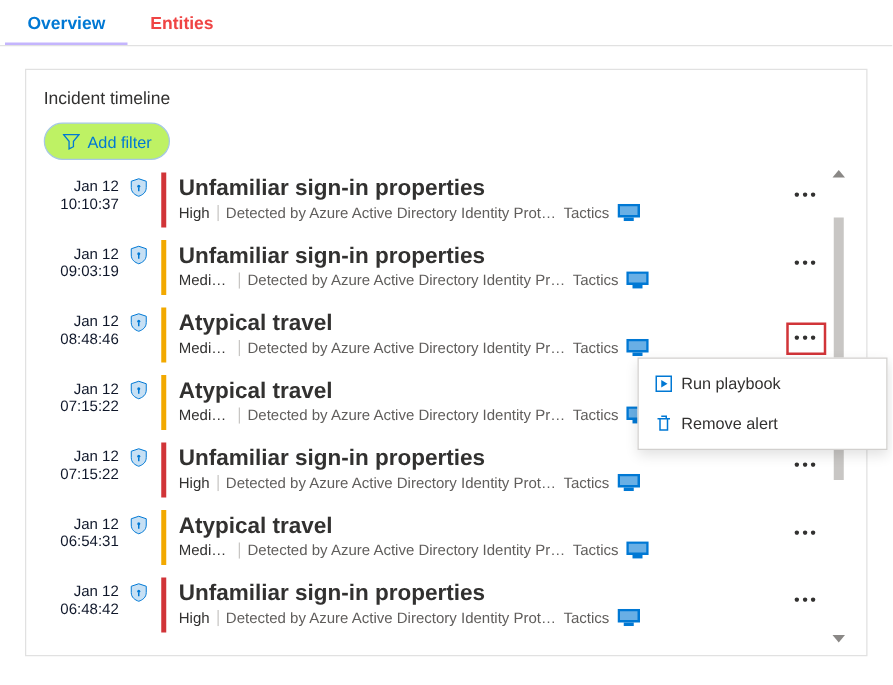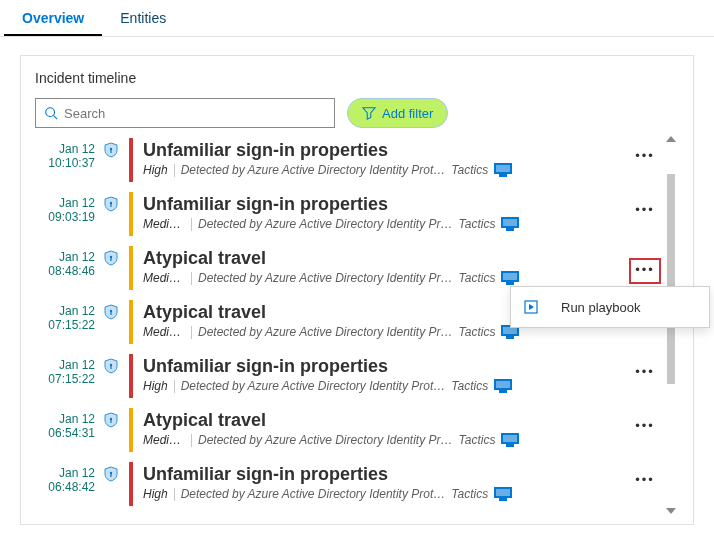--- a/index.html
+++ b/index.html
@@ -1,74 +1,67 @@
 <!DOCTYPE html>
 <html><head>
 <meta charset="utf-8">
 <style>
   * { box-sizing: border-box; margin: 0; padding: 0; }
   body { font-family: "Segoe UI", Arial, sans-serif; font-size: 13px; color: #323130; width: 714px; height: 548px; background: #fff; position: relative; }
   .tabs { display: flex; border-bottom: 1px solid #e1e1e1; padding-left: 4px; }
-  .tab { padding: 10px 18px 8px; cursor: pointer; font-size: 14px; color: #0c4a6e; }
-  .tab.active { color: #0078d4; font-weight: 600; border-bottom: 2px solid #000000; }
+  .tab { padding: 10px 18px 8px; cursor: pointer; font-size: 14px; color: #ef4444; font-weight: bold; }
+  .tab.active { color: #0078d4; font-weight: 600; border-bottom: 2px solid #c4b5fd; }
   .panel { margin: 18px 20px 0; border: 1px solid #e1e1e1; padding: 14px 14px 10px; position: relative; }
   .panel-title { font-size: 14px; font-weight: 400; color: #323130; margin-bottom: 12px; }
   .controls { display: flex; gap: 12px; align-items: center; margin-bottom: 8px; }
   .search { flex: 0 0 300px; display: flex; align-items: center; border: 1px solid #8a8886; height: 30px; padding: 0 8px; background: #fff; }
   .search svg { margin-right: 6px; }
   .search input { border: none; outline: none; flex: 1; font-size: 13px; }
   .filter-btn { display: flex; align-items: center; gap: 6px; height: 30px; padding: 0 14px; border: 1px solid #a6c8e4; border-radius: 16px; color: #0078d4; cursor: pointer; background: #bef264; }
   .timeline-body { display: flex; position: relative; margin-top: 6px; }
   .timeline-list { flex: 1; }
   .scrollbar { width: 16px; display: flex; flex-direction: column; align-items: center; }
   .scroll-arrow { width: 0; height: 0; border-left: 5px solid transparent; border-right: 5px solid transparent; }
   .scroll-arrow.up { border-bottom: 6px solid #8a8886; margin-bottom: 2px; }
   .scroll-arrow.down { border-top: 6px solid #8a8886; margin-top: auto; }
   .scroll-track { flex: 1; width: 16px; position: relative; }
   .scroll-thumb { position: absolute; left: 4px; width: 8px; background: #c8c6c4; border-radius: 0; top: 30px; height: 210px; }
   .row { display: flex; align-items: flex-start; height: 54px; }
-  .row-time { width: 60px; text-align: right; padding-top: 6px; line-height: 14px; font-size: 12px; color: #0f766e; }
+  .row-time { width: 60px; text-align: right; padding-top: 6px; line-height: 14px; font-size: 12px; color: #0f172a; }
   .row-badge { width: 20px; display: flex; justify-content: center; padding-top: 6px; margin-left: 6px; }
   .shield { width: 16px; height: 16px; }
   .row-stripe { width: 4px; align-self: stretch; margin: 2px 10px 8px 8px; background: #d13438; }
   .row-stripe.medium { background: #f2a900; }
   .row-main { flex: 1; padding-top: 4px; overflow: hidden; }
   .row-title { font-size: 18px; font-weight: 600; color: #323130; margin-bottom: 2px; white-space: nowrap; overflow: hidden; text-overflow: ellipsis; }
-  .row-sub { display: flex; align-items: flex-end; font-size: 12px; color: #605e5c; white-space: nowrap; overflow: hidden; font-style: italic; }
+  .row-sub { display: flex; align-items: flex-end; font-size: 12px; color: #605e5c; white-space: nowrap; overflow: hidden; }
   .row-sev { max-width: 42px; overflow: hidden; text-overflow: ellipsis; color: #323130; }
   .row-sep { width: 1px; height: 13px; background: #c8c6c4; margin: 0 6px; }
   .row-det { max-width: 280px; overflow: hidden; text-overflow: ellipsis; }
   .row-tac { margin-left: 6px; max-width: 40px; overflow: hidden; text-overflow: ellipsis; }
   .row-entity { width: 18px; height: 14px; margin-left: 6px; flex: 0 0 18px; }
   .row-more { width: 36px; display: flex; align-items: center; justify-content: center; padding-top: 14px; }
   .more-dots { letter-spacing: 2px; color: #323130; cursor: pointer; padding: 0 4px; line-height: 12px; }
   .more-dots.highlight { border: 2px solid #d13438; padding: 4px 4px 6px; }
   .ctx-menu { position: absolute; top: 286px; left: 510px; width: 200px; background: #fff; border: 1px solid #d2d0ce; box-shadow: 0 4px 10px rgba(0,0,0,0.12); z-index: 10; padding: 4px 0; }
-  .ctx-item { display: flex; align-items: center; gap: 22px; padding: 8px 12px; font-size: 13px; cursor: pointer; }
+  .ctx-item { display: flex; align-items: flex-start; gap: 6px; padding: 8px 12px; font-size: 13px; cursor: pointer; }
   .ctx-icon { width: 16px; height: 16px; color: #0078d4; }
 </style>
 </head>
 <body>
 
 <div class="tabs">
   <div class="tab active">Overview</div>
   <div class="tab">Entities</div>
 </div>
 
 <div class="panel">
   <div class="panel-title">Incident timeline</div>
 
   <div class="controls">
-    <div class="search">
-      <svg width="14" height="14" viewBox="0 0 16 16">
-          <circle cx="7" cy="7" r="5" fill="none" stroke="#0078d4" stroke-width="1.3"></circle>
-          <line x1="11" y1="11" x2="15" y2="15" stroke="#0078d4" stroke-width="1.3"></line>
-        </svg>
-      <input type="text" placeholder="Search" style="">
-    </div>
     <div class="filter-btn">
       <svg width="14" height="14" viewBox="0 0 16 16">
           <path d="M1 2 h14 L10 8 v5 l-4 2 v-7 Z" fill="none" stroke="#0078d4" stroke-width="1.2"></path>
         </svg>
       <span>Add filter</span>
     </div>
   </div>
 
   <div class="timeline-body">
     <div class="timeline-list" id="timeline-list">
@@ -307,13 +300,19 @@
 </div>
 
 <div class="ctx-menu">
   <div class="ctx-item">
     <svg class="ctx-icon" viewBox="0 0 16 16">
         <rect x="2" y="2" width="12" height="12" fill="none" stroke="#0078d4" stroke-width="1.2"></rect>
         <path d="M6 5 l5 3 -5 3 Z" fill="#0078d4"></path>
       </svg>
     <span>Run playbook</span>
   </div>
+  <div class="ctx-item">
+    <svg class="ctx-icon" viewBox="0 0 16 16">
+        <path d="M3 4 h10 M5 4 v9 h6 v-9 M6 2 h4 v2" fill="none" stroke="#0078d4" stroke-width="1.2"></path>
+      </svg>
+    <span>Remove alert</span>
+  </div>
 </div>
 
 </body></html>

